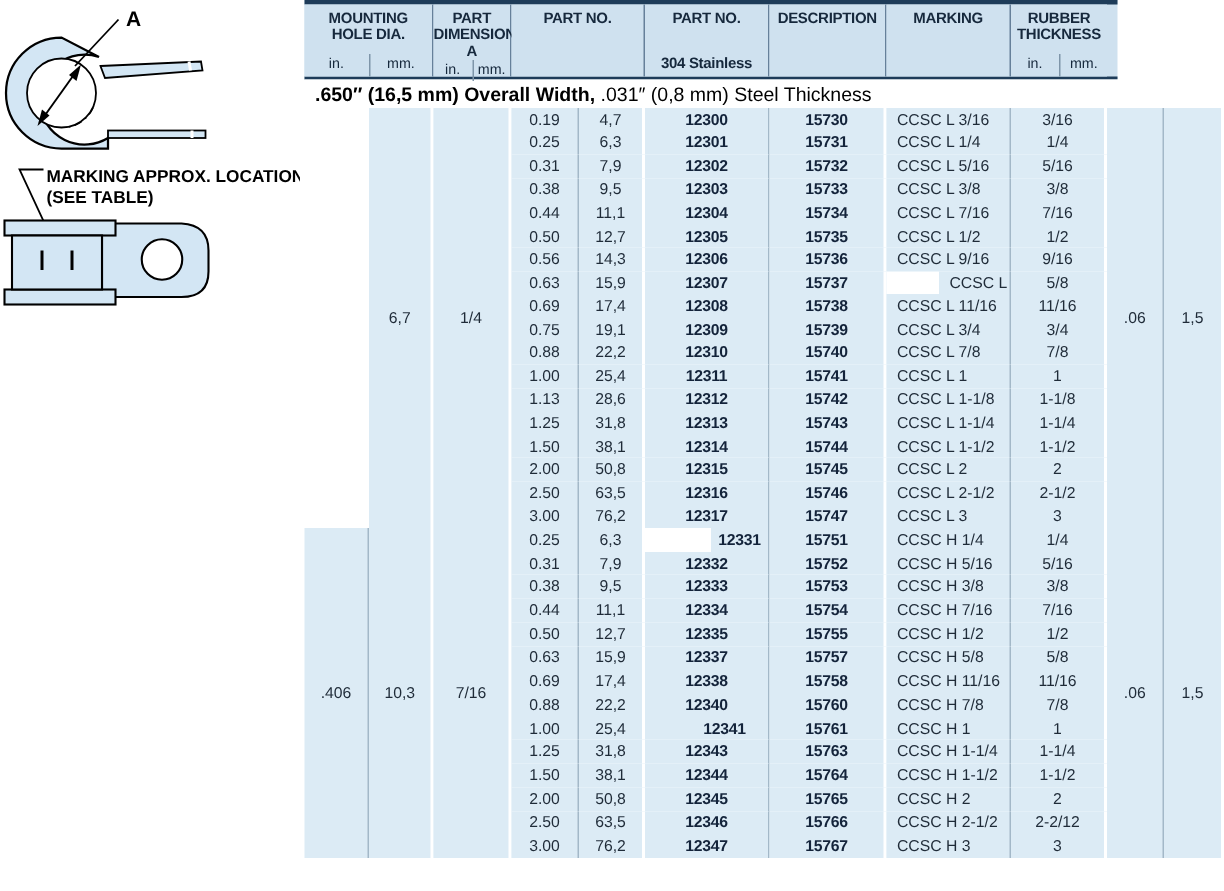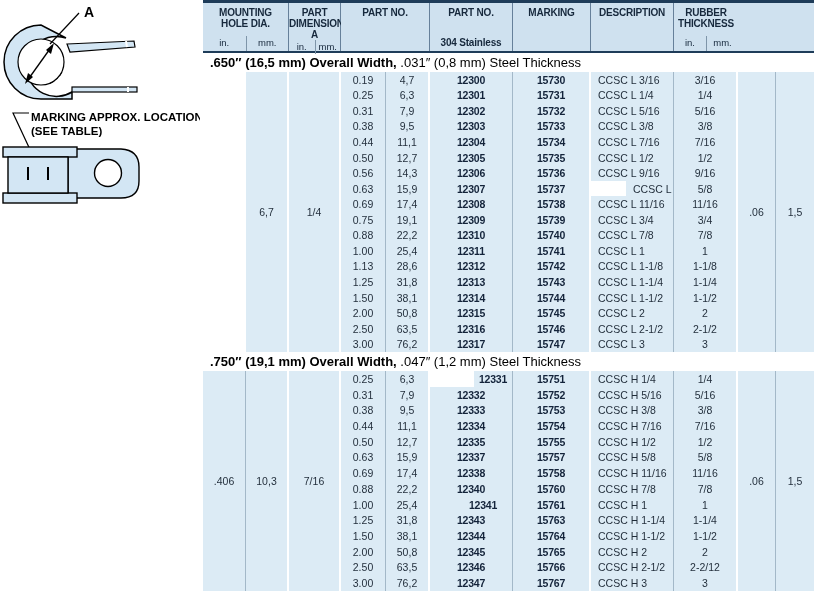--- a/index.html
+++ b/index.html
@@ -9,21 +9,21 @@
   }
   
   #diagrams { position:absolute; left:0; top:0; }
   .note-text { font-family:"Liberation Sans", sans-serif; font-weight:bold; fill:#000; }
 
   
   #catalog-table { position:absolute; left:203px; top:0; width:611px; }
   #catalog-table, #catalog-table * { box-sizing:border-box; }
 
   #table-header {
-    display:grid; width:611px;
+    display:grid; width:542px;
     grid-template-columns:86px 52px 89px 83px 78px 83px 64px 76px;
     border-top:3px solid #1e3c59; border-bottom:2px solid #1e3c59;
     background:#cfe1ef; height:53px;
   }
   .hgroup {
     background:#cfe1ef; border-right:1px solid #66809a;
     display:flex; flex-direction:column; height:48px;
   }
   .hgroup:last-child { border-right:none; }
   .hlabel {
@@ -127,24 +127,24 @@
         </div>
       </div>
       <div class="hgroup">
         <div class="hlabel">PART NO.</div>
       </div>
       <div class="hgroup">
         <div class="hlabel">PART NO.</div>
         <div class="hline2 push-down">304 Stainless</div>
       </div>
       <div class="hgroup">
+        <div class="hlabel">DESCRIPTION</div>
+      </div>
+      <div class="hgroup">
         <div class="hlabel">MARKING</div>
-      </div>
-      <div class="hgroup">
-        <div class="hlabel">DESCRIPTION</div>
       </div>
       <div class="hgroup">
         <div class="hlabel">RUBBER</div>
         <div class="hline2">THICKNESS</div>
         <div class="units">
           <div class="unit">in.</div>
           <div class="unit">mm.</div>
         </div>
       </div>
     </div>
@@ -260,23 +260,20 @@
         <div class="cell sep-g left" style="grid-area: 17 / 8;">CCSC L 2-1/2</div>
         <div class="cell sep-w" style="grid-area: 17 / 9;">2-1/2</div>
         <div class="cell sep-g" style="grid-area: 18 / 4;">3.00</div>
         <div class="cell sep-w" style="grid-area: 18 / 5;">76,2</div>
         <div class="cell sep-g bold" style="grid-area: 18 / 6;">12317</div>
         <div class="cell sep-w bold" style="grid-area: 18 / 7;">15747</div>
         <div class="cell sep-g left" style="grid-area: 18 / 8;">CCSC L 3</div>
         <div class="cell sep-w" style="grid-area: 18 / 9;">3</div>
       </div>
 
-    <div class="section-title">
-      <span class="tb">.750″ (19,1 mm) Overall Width,</span><span> .047″ (1,2 mm) Steel Thickness</span>
-    </div>
     <div class="sec-body" style="height: 220px; grid-template-rows: repeat(14, 1fr);">
       <div class="cell span sep-g" style="grid-column:1">.406</div>
       <div class="cell span sep-w" style="grid-column:2">10,3</div>
       <div class="cell span sep-w" style="grid-column:3">7/16</div>
       <div class="cell span sep-g" style="grid-column:10">.06</div>
       <div class="cell span" style="grid-column:11">1,5</div>
     <div class="cell sep-g" style="grid-area: 1 / 4;">0.25</div>
         <div class="cell sep-w" style="grid-area: 1 / 5;">6,3</div>
         <div class="cell sep-g bold" style="grid-area: 1 / 6; margin-left: 44px;">12331</div>
         <div class="cell sep-w bold" style="grid-area: 1 / 7;">15751</div>

